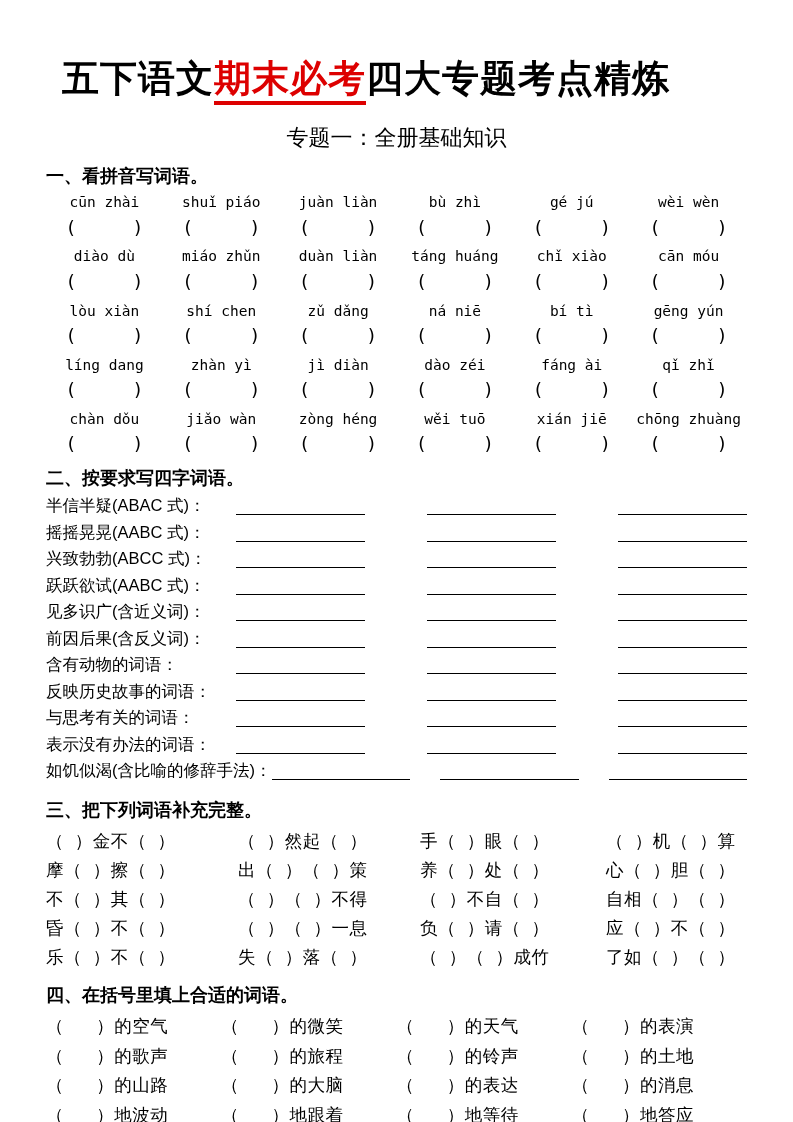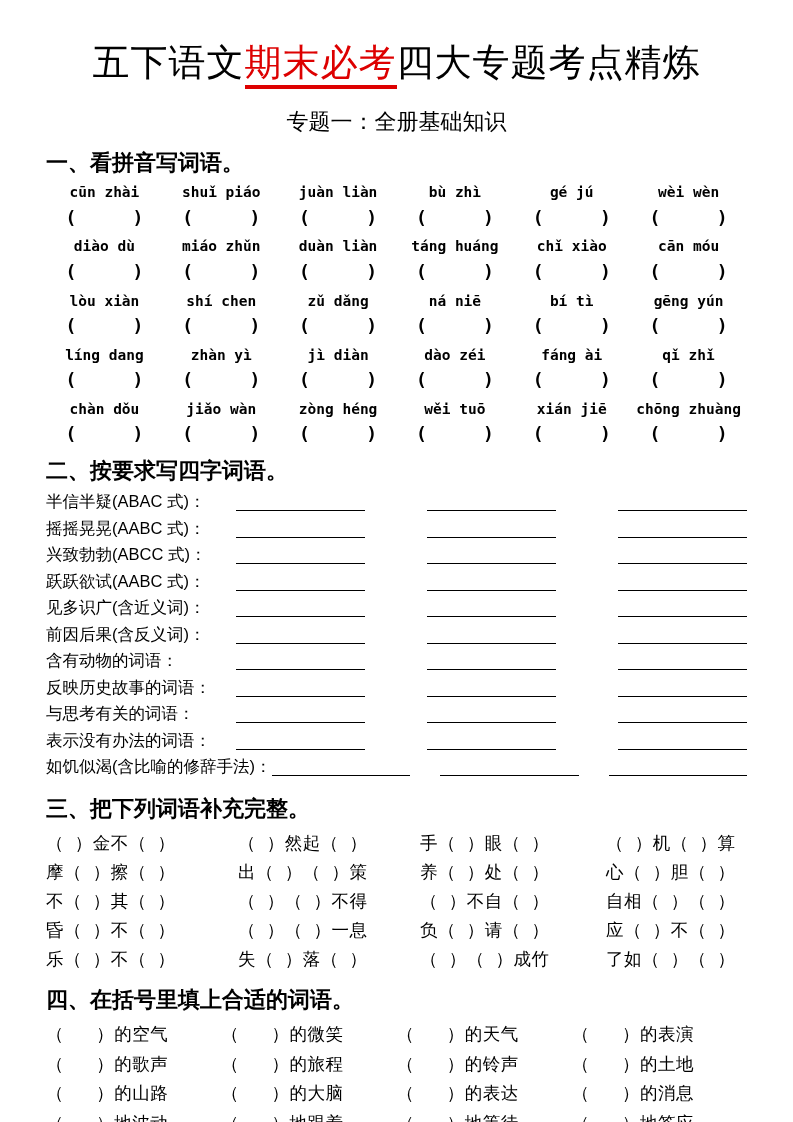--- a/index.html
+++ b/index.html
@@ -5,32 +5,32 @@
   html, body { margin: 0; padding: 0; background: #ffffff; }
   body {
     width: 793px; height: 1122px;
     font-family: "Liberation Sans", sans-serif;
     color: #000; overflow: hidden;
   }
   .page { box-sizing: border-box; width: 793px; height: 1122px; padding: 40px 46px 0 46px; }
 
   
   .title {
-    margin: 0; text-align: center;
-    font-size: 37px; font-weight: 400; letter-spacing: 1px; line-height: 1.25;
+    margin: 16px; text-align: left;
+    font-size: 37px; font-weight: 700; letter-spacing: 1px; line-height: 1.25;
     white-space: nowrap;
   }
   .title .hl { color: #dd0000; border-bottom: 4px solid #dd0000; padding-bottom: 2px; }
   .subtitle { text-align: center; font-size: 22px; font-weight: 500; margin-top: 21px; }
 
   
-  .sec-heading { font-size: 22px; font-weight: 700; margin: 11px 0 5px 0; }
-
-  
-  .s1-row { display: flex; margin-bottom: 9px; font-weight: bold; }
+  .sec-heading { font-size: 18px; font-weight: 700; margin: 11px 0 5px 0; }
+
+  
+  .s1-row { display: flex; margin-bottom: 9px; }
   .s1-cell { flex: 1; display: flex; flex-direction: column; align-items: center; }
   .pinyin {
     font-family: "DejaVu Sans Mono", monospace;
     font-size: 14.5px; white-space: pre; line-height: 1.35;
   }
   .bracket {
     display: flex; justify-content: space-between; width: 78px;
     font-size: 18px; line-height: 1.2; margin-top: 4px;
     font-family: "DejaVu Sans Mono", monospace;
   }

